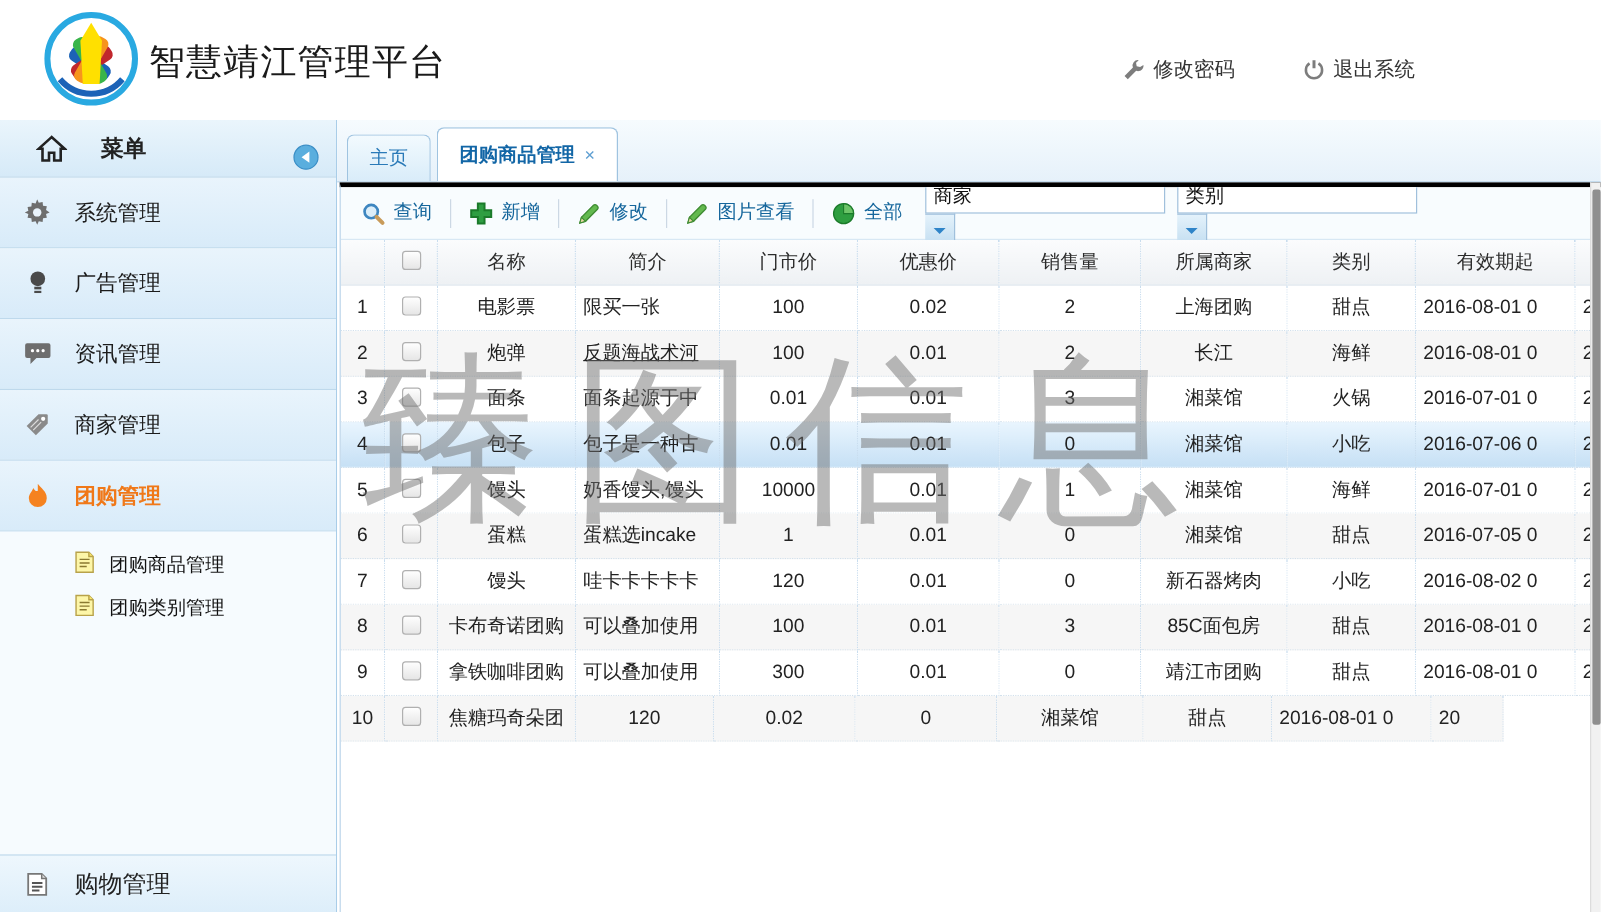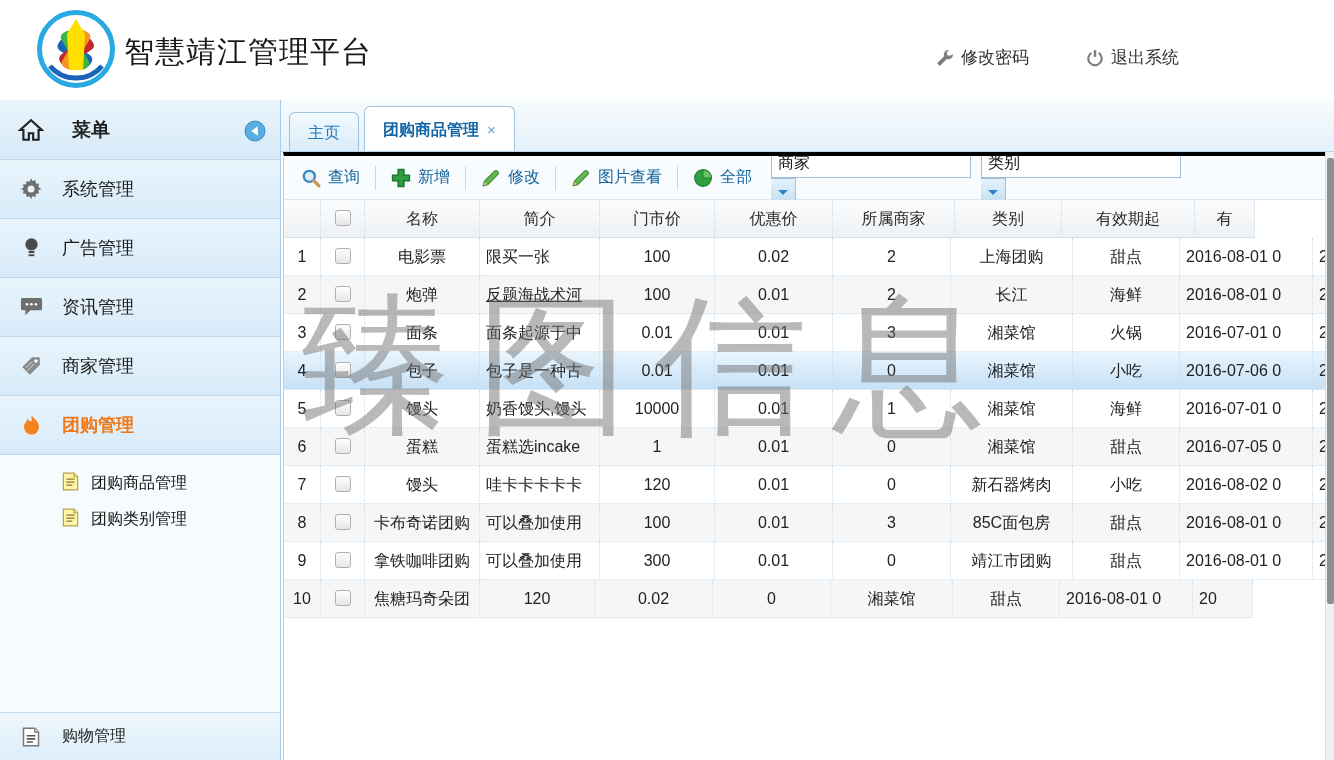--- a/index.html
+++ b/index.html
@@ -10,33 +10,33 @@
   #app-header { position:absolute; left:0; top:0; width:1334px; height:100px; background:#fff; }
   #logo { position:absolute; left:36px; top:9px; width:80px; height:80px; }
   #app-title { position:absolute; left:124px; top:32px; font-size:30px; font-weight:500; color:#1a1a1a; letter-spacing:1px; }
   .hdr-link { position:absolute; top:46px; display:flex; align-items:center; gap:7px; font-size:17px; color:#333; cursor:pointer; }
   #link-password { left:936px; }
   #link-logout { left:1086px; }
   .hdr-link .ic { display:flex; align-items:center; }
 
   
   #sidebar { position:absolute; left:0; top:100px; width:281px; height:660px; border-right:1px solid #a9cde8; background:#f4fafe; display:flex; flex-direction:column; }
-  .side-head { height:60px; display:flex; align-items:center; padding-left:14px; background:linear-gradient(#eaf5fc,#d6eaf8); border-bottom:1px solid #bed9ec; position:relative; cursor:default; }
+  .side-head { height:48px; display:flex; align-items:center; padding-left:26px; background:linear-gradient(#eaf5fc,#d6eaf8); border-bottom:1px solid #bed9ec; position:relative; cursor:default; }
   .side-head .lbl { font-size:19px; font-weight:bold; margin-left:24px; }
   .side-tool { position:absolute; right:14px; top:20px; width:22px; height:22px; cursor:pointer; }
   .side-item { height:59px; display:flex; align-items:center; padding-left:14px; background:linear-gradient(#e9f4fc,#d8ebf9); border-bottom:1px solid #bed9ec; cursor:pointer; }
   .side-item .icb, .side-head .icb { width:34px; display:flex; justify-content:center; align-items:center; }
   .side-item .lbl { font-size:18px; margin-left:14px; color:#1c1c1c; }
   .side-item.active .lbl { color:#f07818; font-weight:bold; }
   .side-subpanel { flex:1; background:#f6fbfe; padding-top:10px; overflow:hidden; }
   .side-subitem { height:36px; display:flex; align-items:center; padding-left:62px; cursor:pointer; }
   .side-subitem .lbl { font-size:16px; margin-left:12px; color:#111; }
   .side-bottom { height:48px; display:flex; align-items:center; padding-left:14px; border-top:1px solid #bed9ec; background:linear-gradient(#eef7fd,#ddeefa); cursor:pointer; }
   .side-bottom .icb { width:34px; display:flex; justify-content:center; }
-  .side-bottom .lbl { font-size:16px; margin-left:14px; }
+  .side-bottom .lbl { font-size:20px; margin-left:14px; }
 
   
   #main { position:absolute; left:281px; top:100px; width:1053px; height:660px; background:#fff; }
   #tabbar { position:absolute; left:0; top:0; width:100%; height:52px; background:linear-gradient(#f6fbfe,#e6f1fa); border-bottom:1px solid #b9d4ea; display:flex; align-items:flex-end; padding-left:8px; }
   .tab { margin-right:5px; border:1px solid #9fc3e0; border-bottom:none; border-radius:6px 6px 0 0; padding:0 18px; font-size:16px; color:#2a7ab8; background:linear-gradient(#f2fafe,#d9ecf9); height:39px; line-height:39px; cursor:pointer; white-space:nowrap; }
   .tab.active { background:#fff; height:45px; line-height:45px; font-weight:bold; color:#1266a6; }
   .tab .close { margin-left:8px; color:#5f9fd2; font-weight:normal; font-size:15px; cursor:pointer; }
 
   #grid-panel { position:absolute; left:2px; top:52px; right:0; bottom:0; border-left:1px solid #b9d4ea; border-top:4px solid #000000; overflow:hidden; }
   #toolbar { height:44px; display:flex; align-items:center; padding-left:8px; background:#f8fcfe; border-bottom:1px solid #d8e8f4; }
@@ -264,20 +264,21 @@
         </div>
       </div>
     <div id="grid-view">
       <div class="grid-row" id="grid-header">
           <div class="hcell" style="width: 37px;"></div>
           <div class="hcell" style="width: 44px;"><span class="chk"></span></div>
           <div class="hcell" style="width: 115px;">名称</div>
           <div class="hcell" style="width: 120px;">简介</div>
           <div class="hcell" style="width: 115px;">门市价</div>
           <div class="hcell" style="width: 118px;">优惠价</div>
+          <div class="hcell" style="width: 118px;">销售量</div>
           <div class="hcell" style="width: 122px;">所属商家</div>
           <div class="hcell" style="width: 107px;">类别</div>
           <div class="hcell" style="width: 133px;">有效期起</div>
           <div class="hcell" style="width: 60px;">有</div>
         </div>
       <div id="grid-body">
           <div class="grid-row">
             <div class="cell" style="width: 37px; text-align: center;">1</div>
             <div class="cell" style="width: 44px; text-align: center;"><span class="chk"></span></div>
             <div class="cell" style="width: 115px; text-align: center;">电影票</div>

